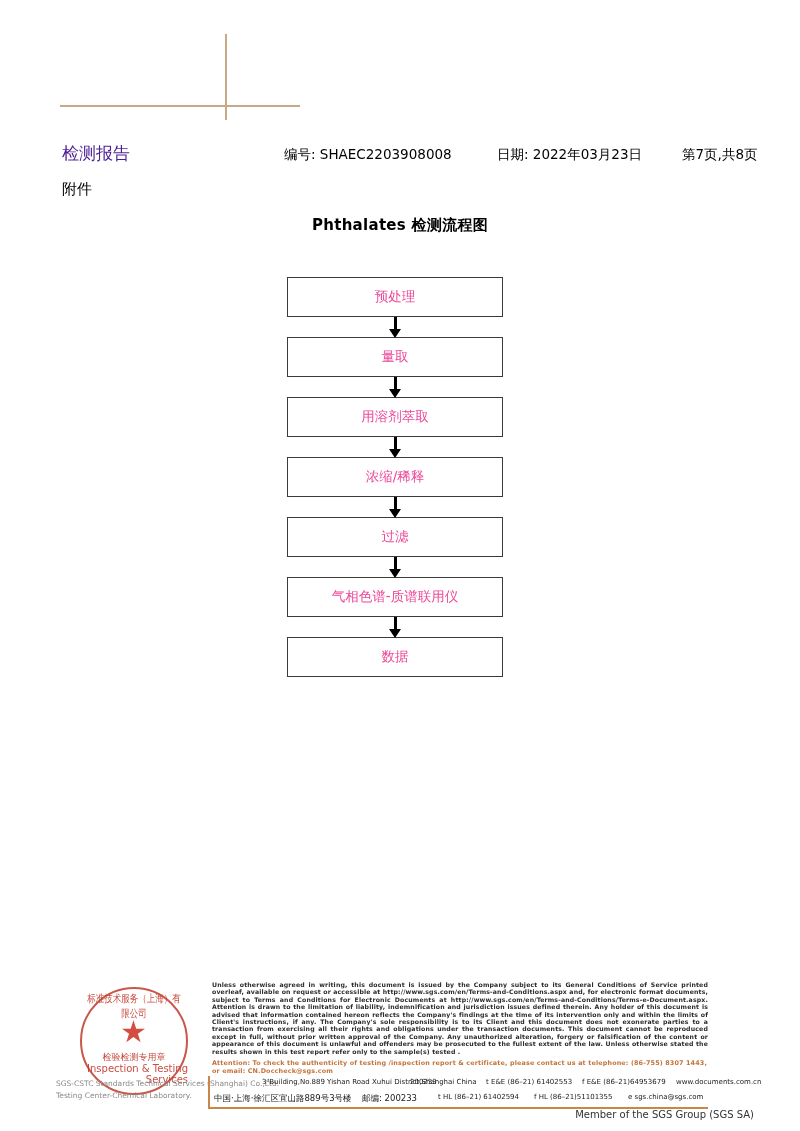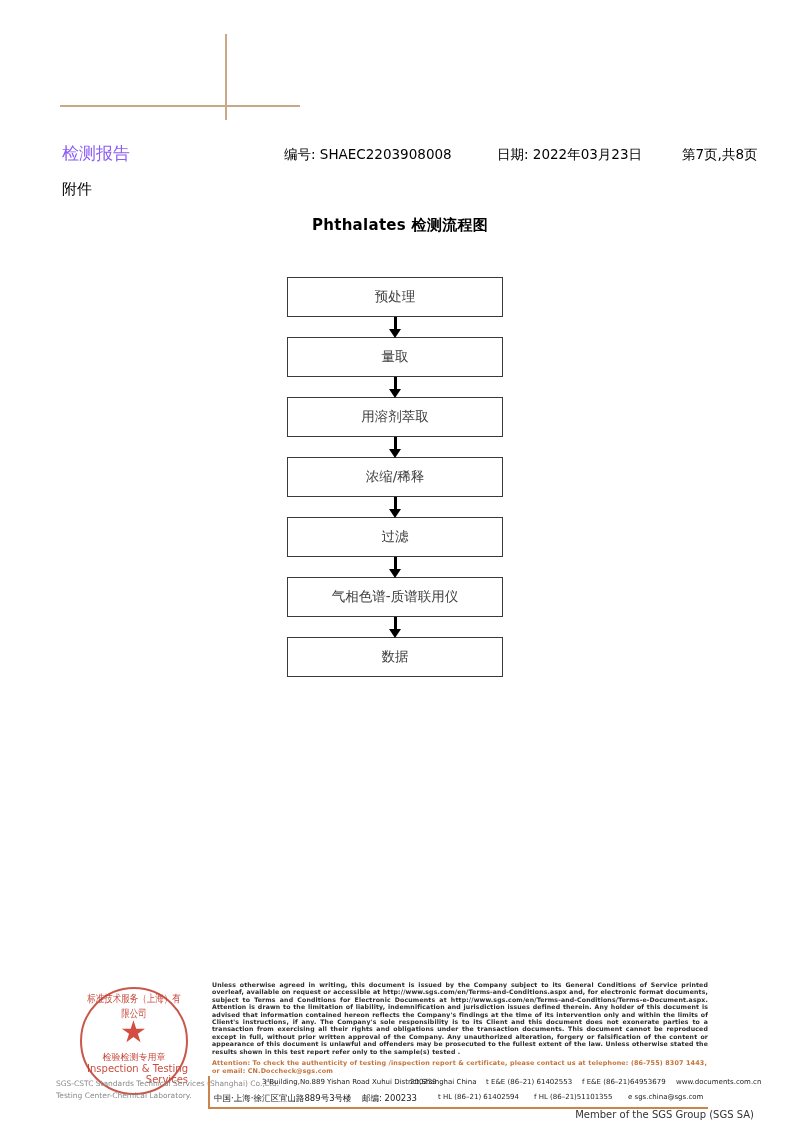--- a/index.html
+++ b/index.html
@@ -59,21 +59,21 @@
     top: 142px;
     width: 700px;
     height: 26px;
   }
   #report-title {
     position: absolute;
     left: 0px;
     top: 0px;
     font-size: 17px;
     font-family: Liberation Sans, sans-serif;
-    color: #8b5cf6;
+    color: #4c1d95;
   }
   #report-no {
     position: absolute;
     left: 222px;
     top: 4px;
     font-size: 13.5px;
     font-family: "DejaVu Sans", sans-serif;
     white-space: nowrap;
   }
   #report-date {
@@ -122,21 +122,21 @@
     width: 216px;
     height: 40px;
     box-sizing: border-box;
     border: 1px solid #3a3a3a;
     background: #ffffff;
     display: flex;
     align-items: center;
     justify-content: center;
     font-size: 13.5px;
     font-family: "DejaVu Sans", sans-serif;
-    color: #404040;
+    color: #ec4899;
   }
   .flow-arrow {
     width: 216px;
     height: 20px;
     position: relative;
   }
   .flow-arrow .shaft {
     position: absolute;
     left: 107px;
     top: 0px;

